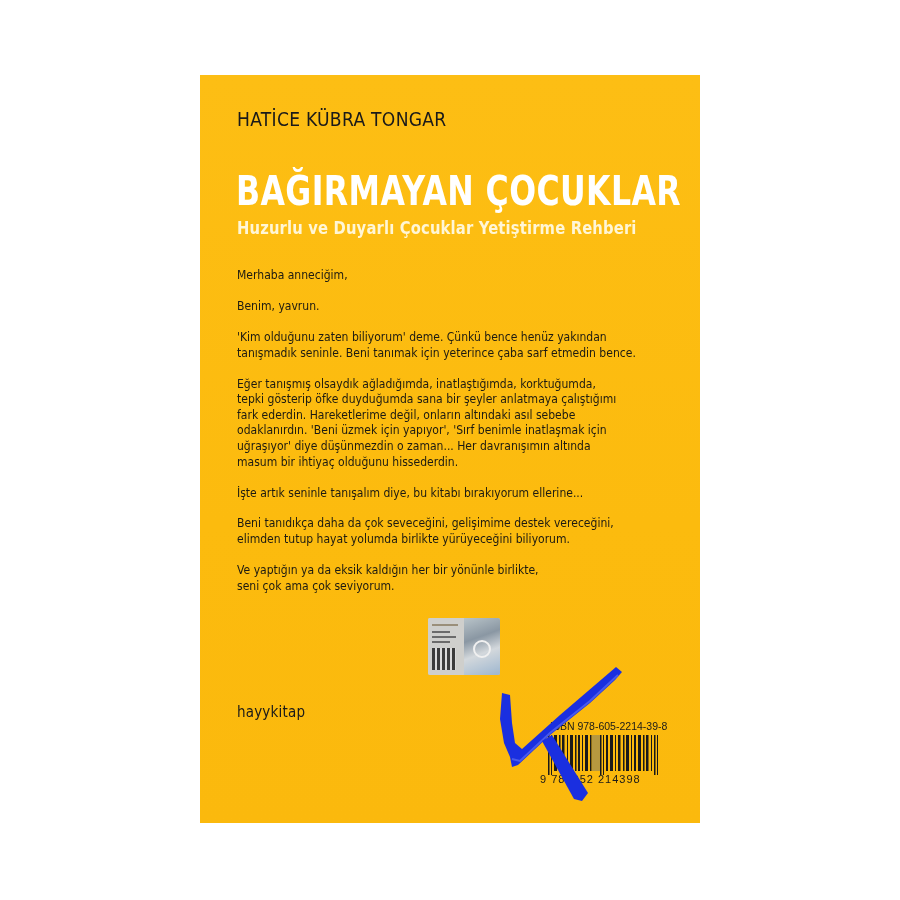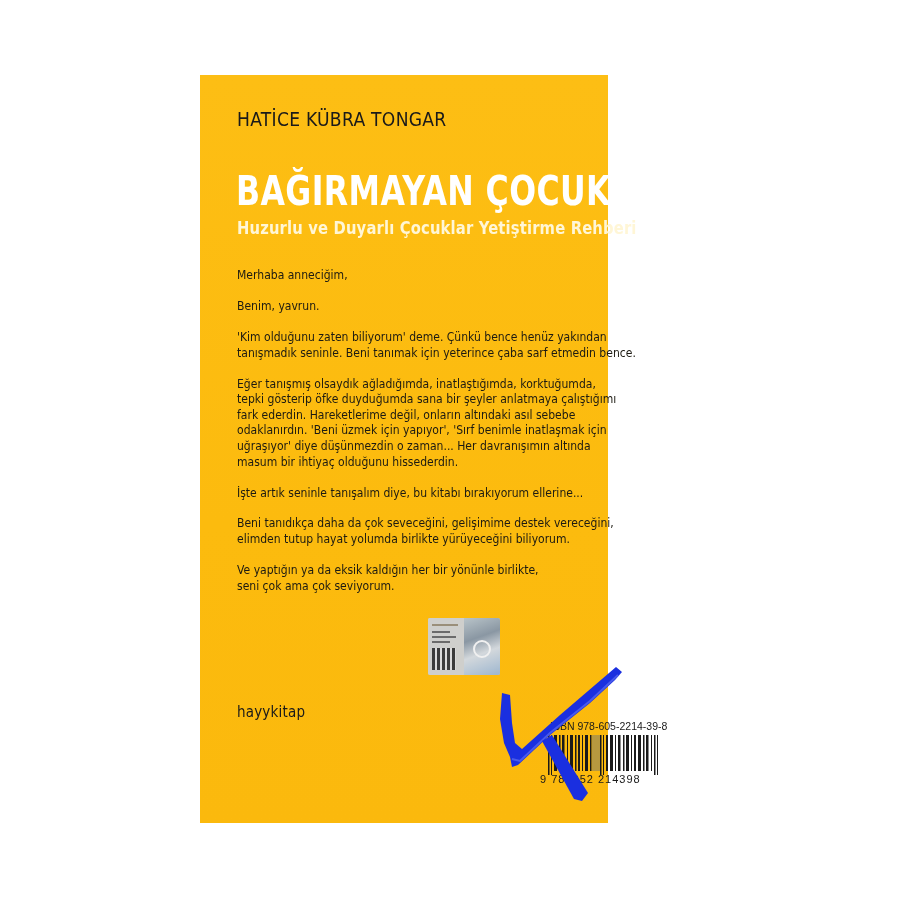--- a/index.html
+++ b/index.html
@@ -1,18 +1,18 @@
 <!DOCTYPE html>
 <html><head>
   <meta charset="utf-8">
   <style>
     html, body { margin: 0; padding: 0; background: #ffffff; }
     body { width: 900px; height: 900px; position: relative; overflow: hidden; }
     .cover {
-      position: absolute; left: 200px; top: 75px; width: 408px; height: 748px;
+      position: absolute; left: 200px; top: 75px; width: 500px; height: 748px;
       background: #fdbd10;
       background: linear-gradient(180deg, #fdbe14 0%, #fcbb0e 60%, #fbb90d 100%);
     }
     .author {
       position: absolute; left: 37px; top: 33px;
       font-family: "DejaVu Sans", sans-serif; font-size: 19.5px; color: #1a1a1a;
       letter-spacing: 0.3px; font-weight: normal; transform: scaleX(0.88); transform-origin: left top;
       white-space: nowrap;
     }
     .title {

